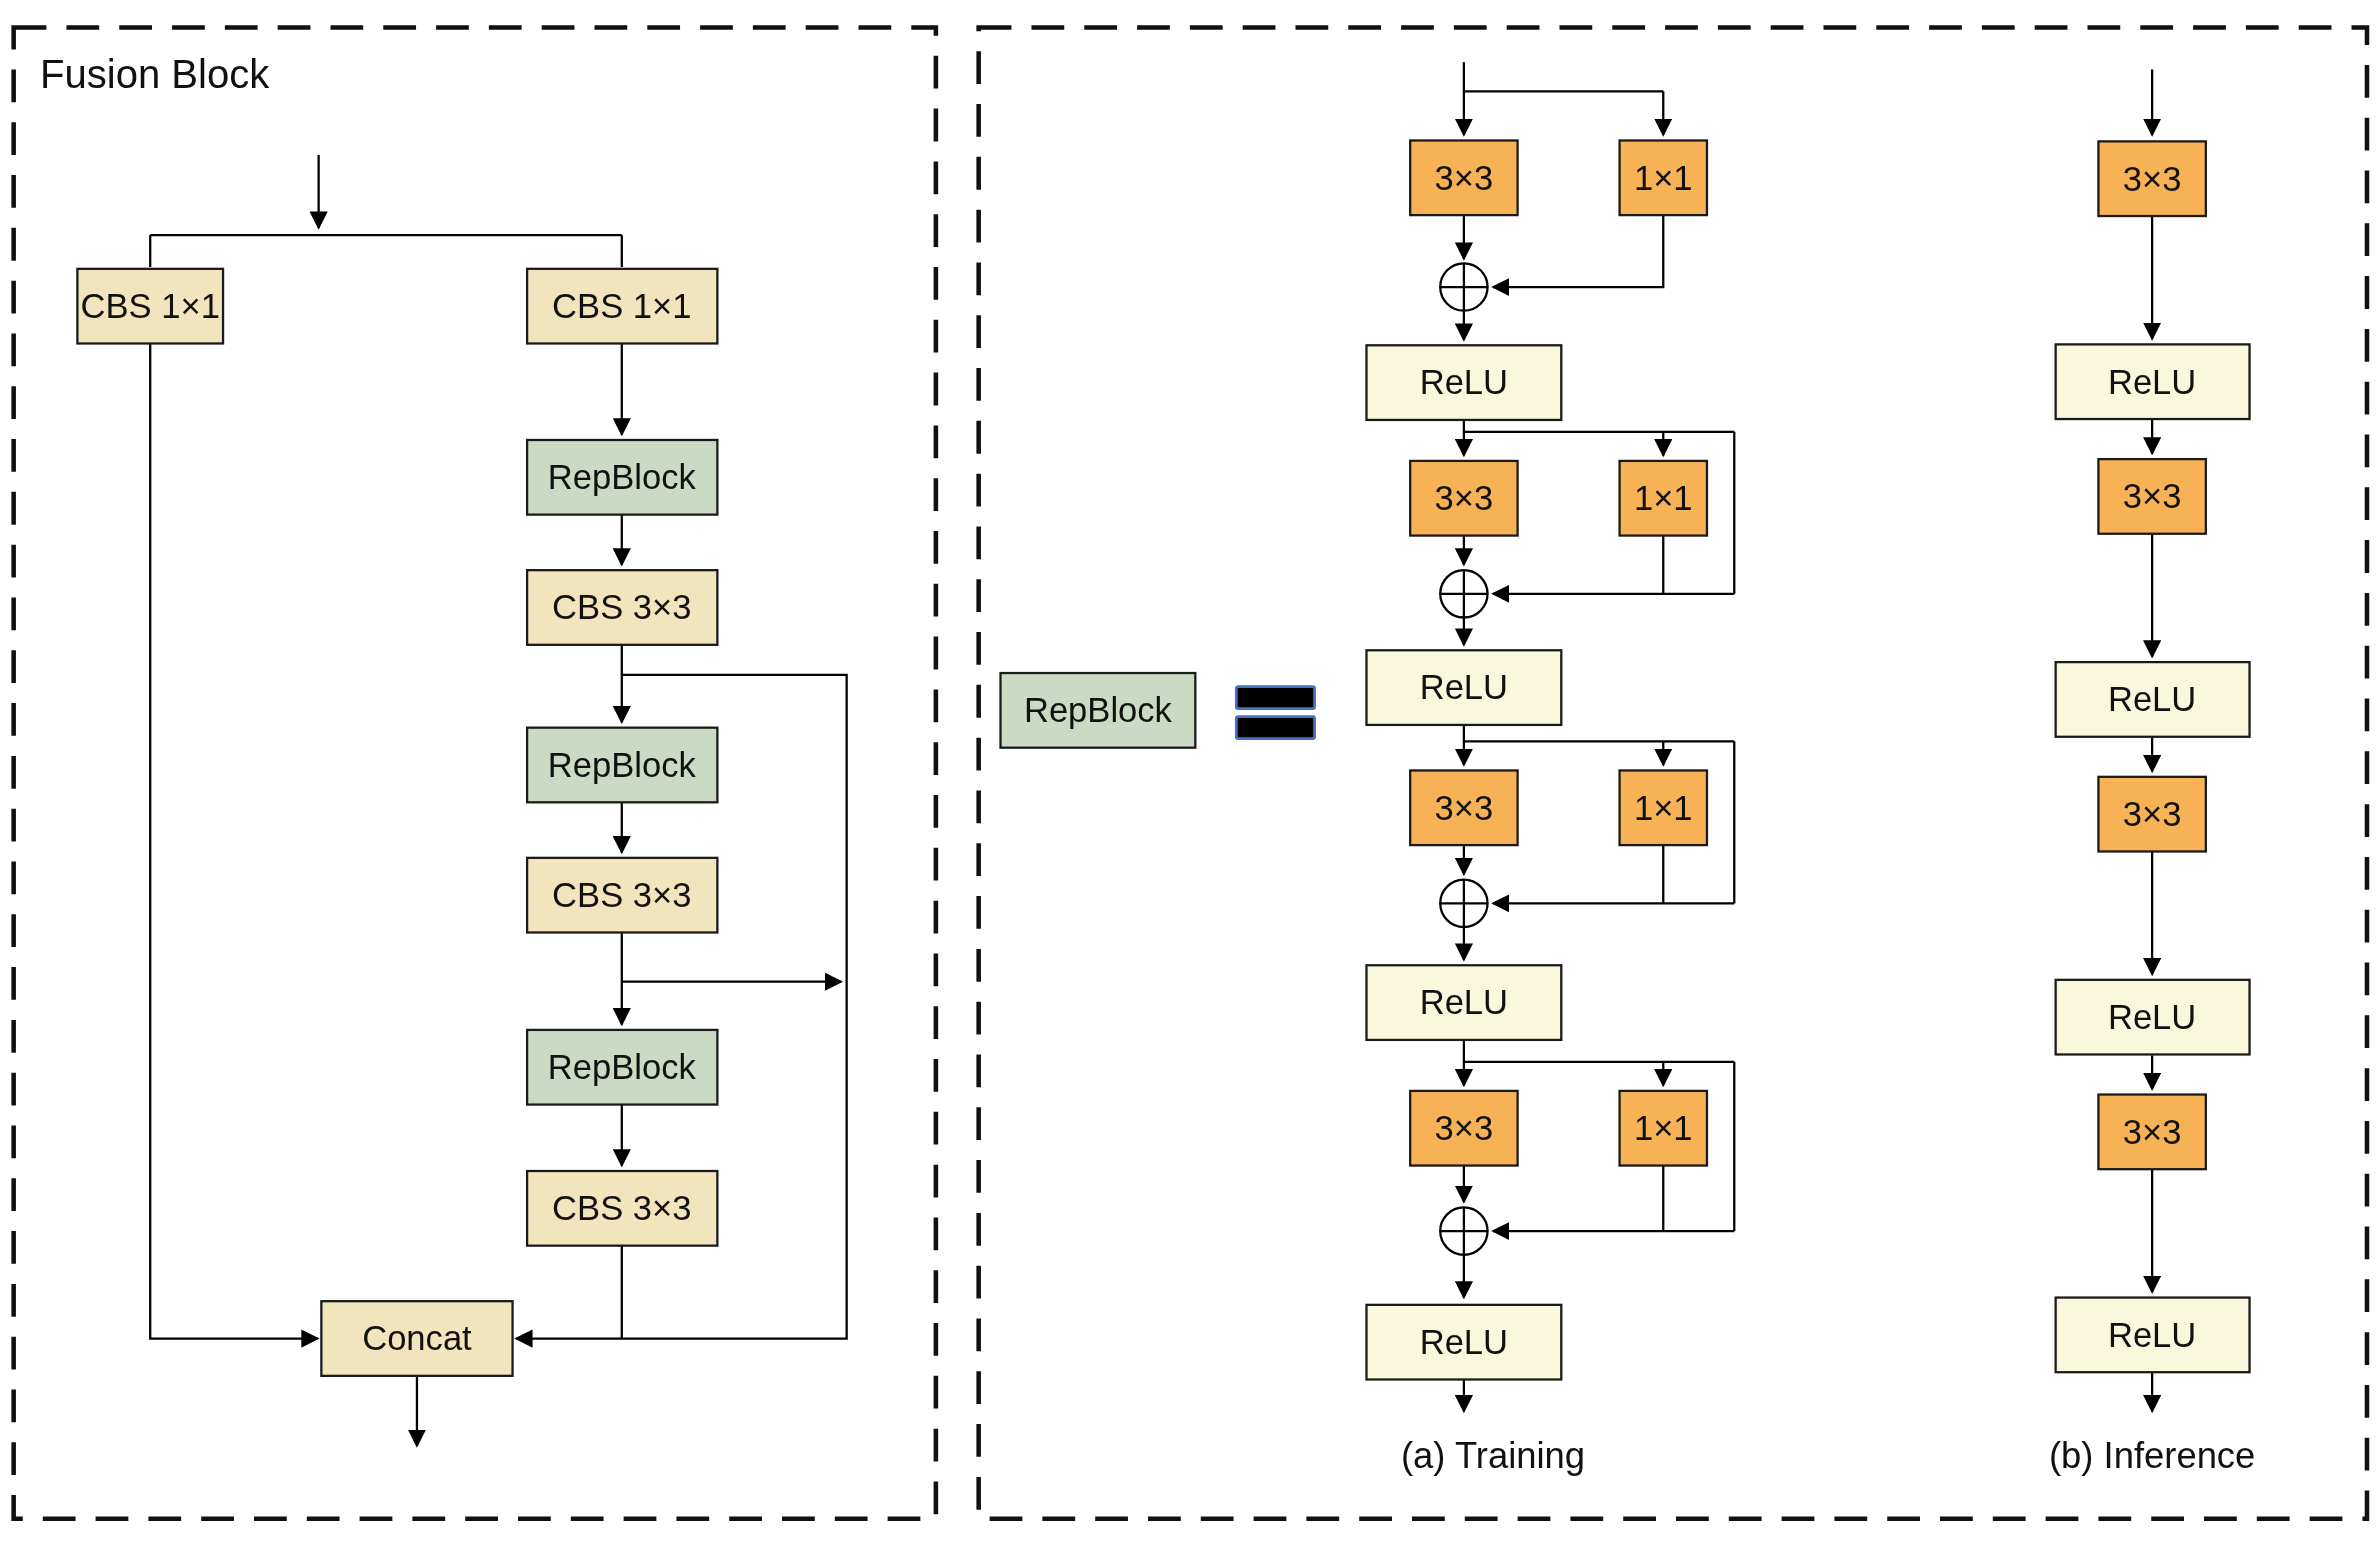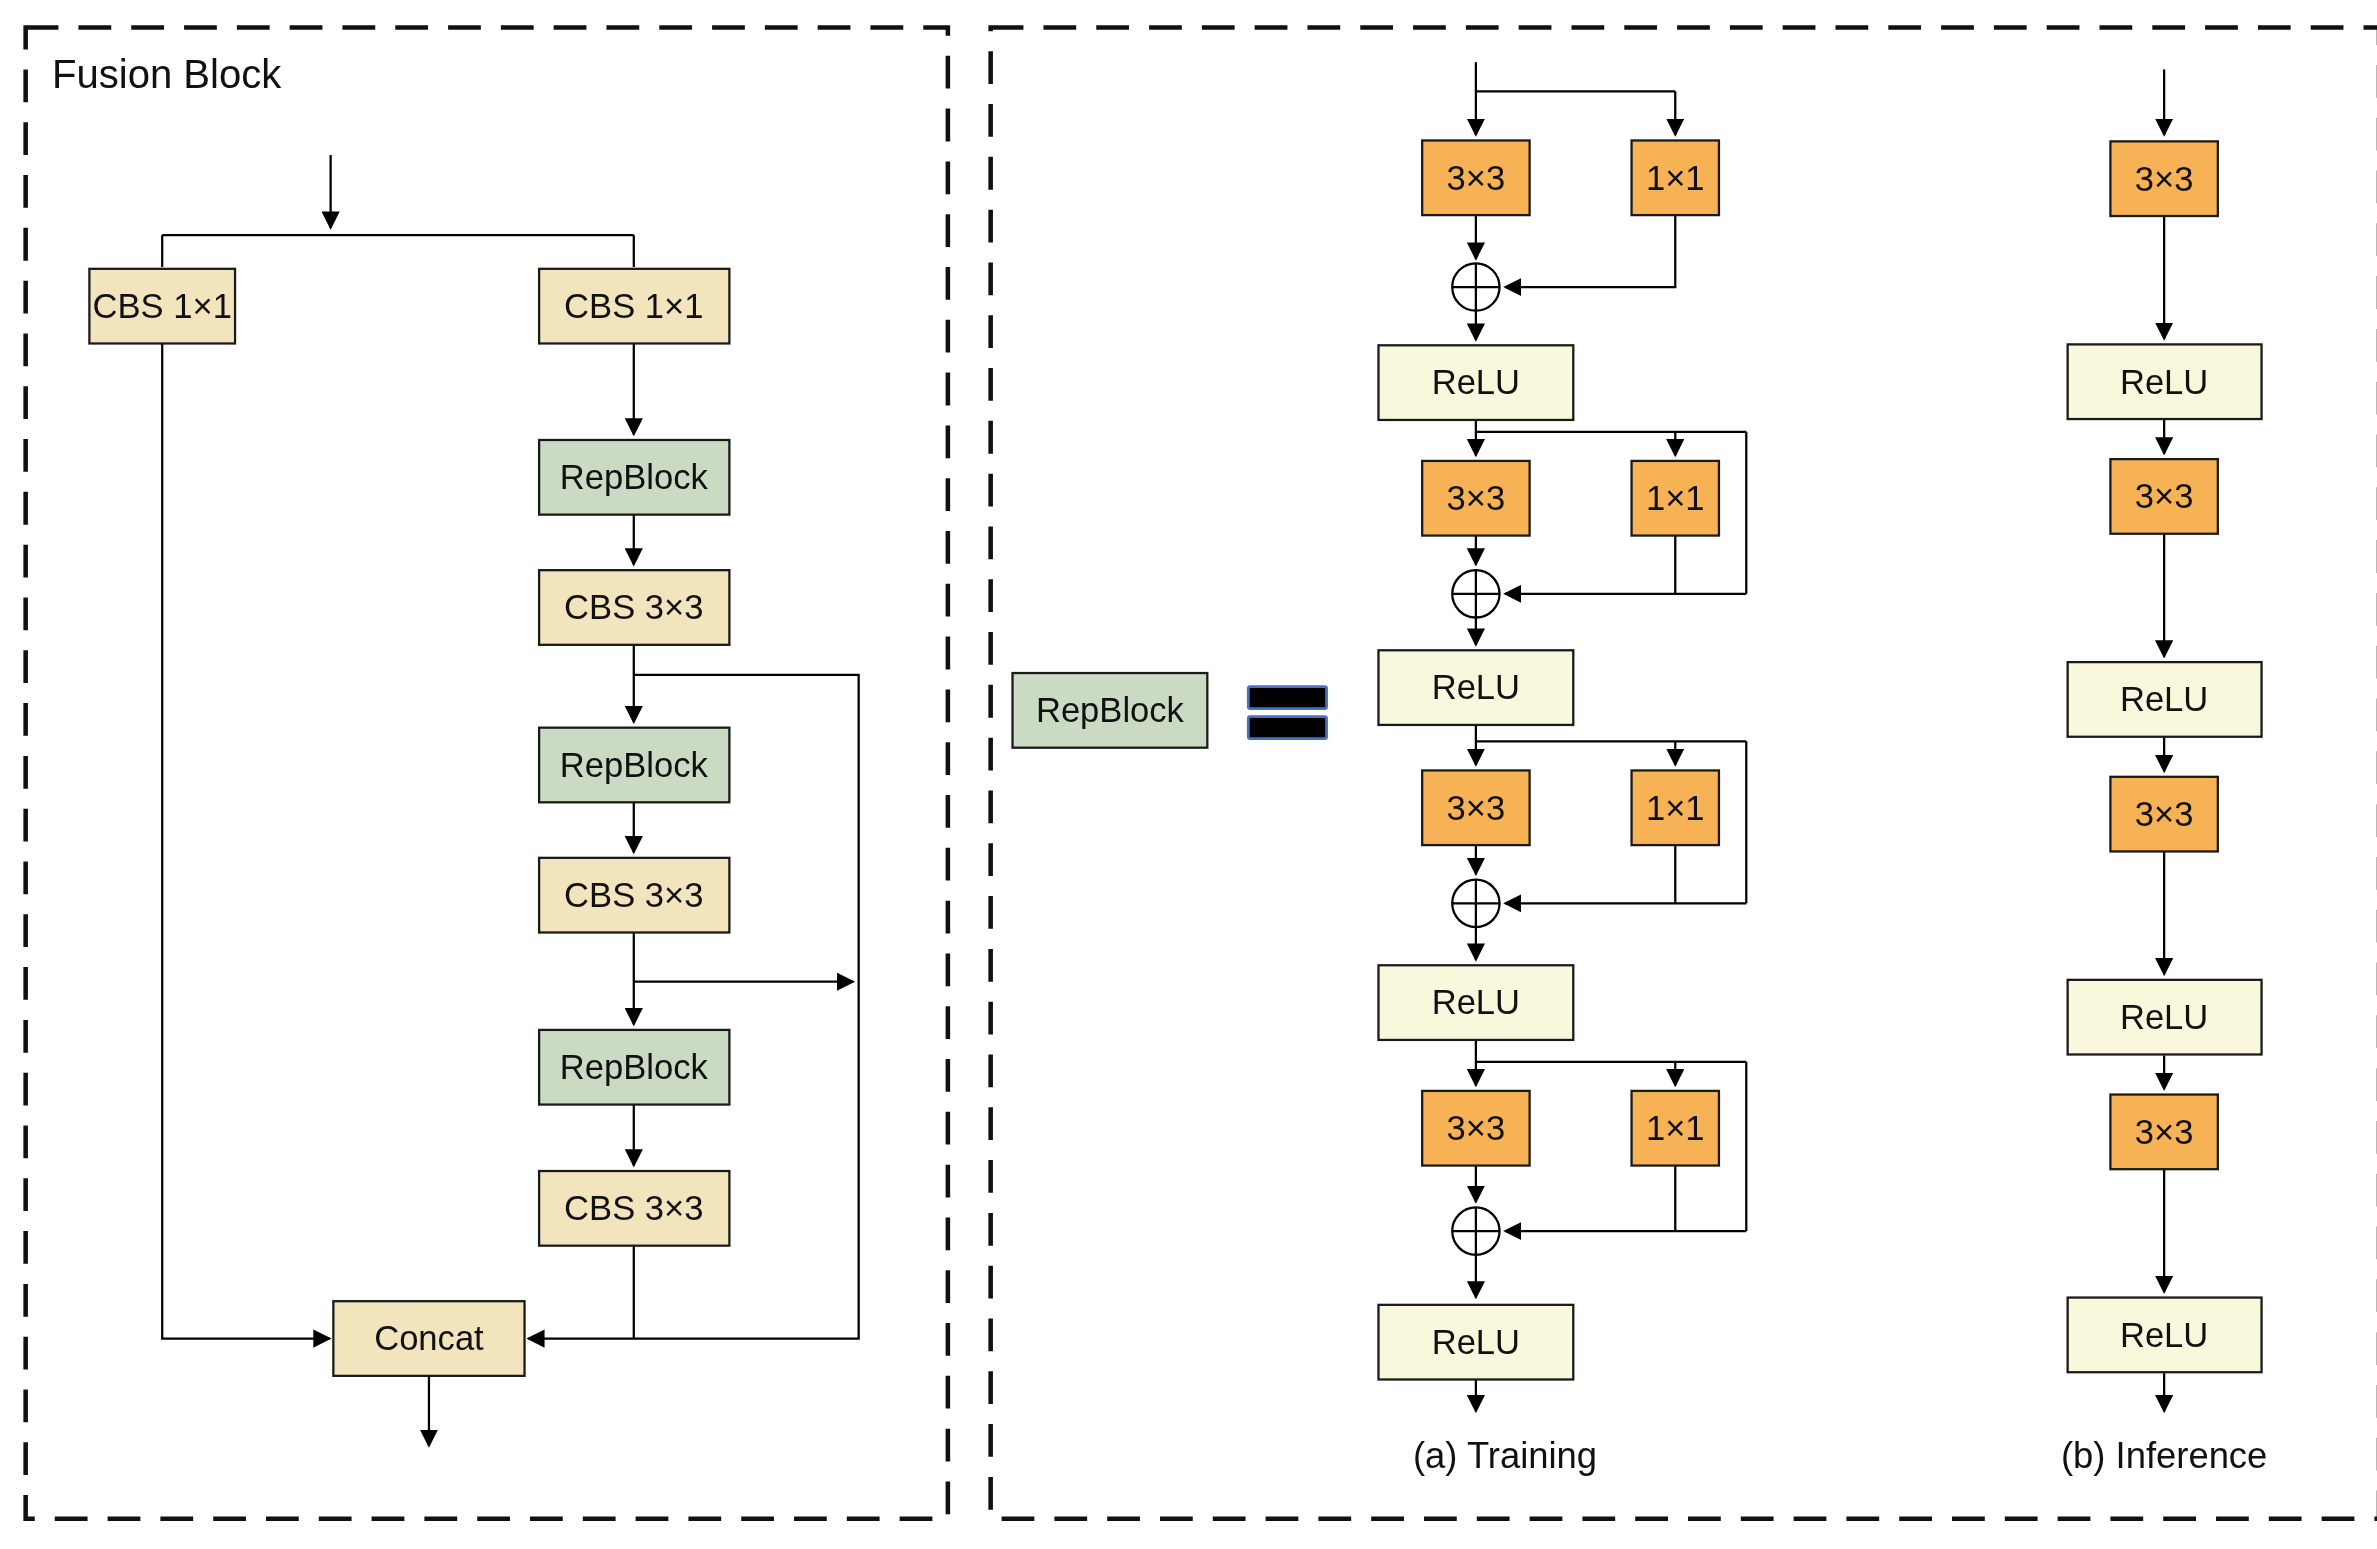--- a/index.html
+++ b/index.html
@@ -1,16 +1,16 @@
 <!DOCTYPE html>
 <html style="font-size:14.6px"><head>
 <meta charset="utf-8">
 <style>
   html,body{margin:0;padding:0;background:#ffffff;}
-  .stage{width:2144px;height:1550px;position:relative;margin-left:12px;}
+  .stage{width:2144px;height:1550px;position:relative;}
   svg{display:block;}
   .line{stroke:#000000;stroke-width:2.5;fill:none;}
   .box{stroke:#1a1a1a;stroke-width:2.5;}
   .plus{fill:#ffffff;stroke:#000000;stroke-width:2.5;}
   .lbl{font:38px "Liberation Sans", sans-serif;fill:#111111;text-anchor:middle;}
   .title{font:44px "Liberation Sans", sans-serif;fill:#111111;text-anchor:start;}
   .caption{font:40px "Liberation Sans", sans-serif;fill:#111111;text-anchor:middle;}
   .dash{fill:none;stroke:#111111;stroke-width:5;stroke-dasharray:36 22;}
 </style>
 </head>

